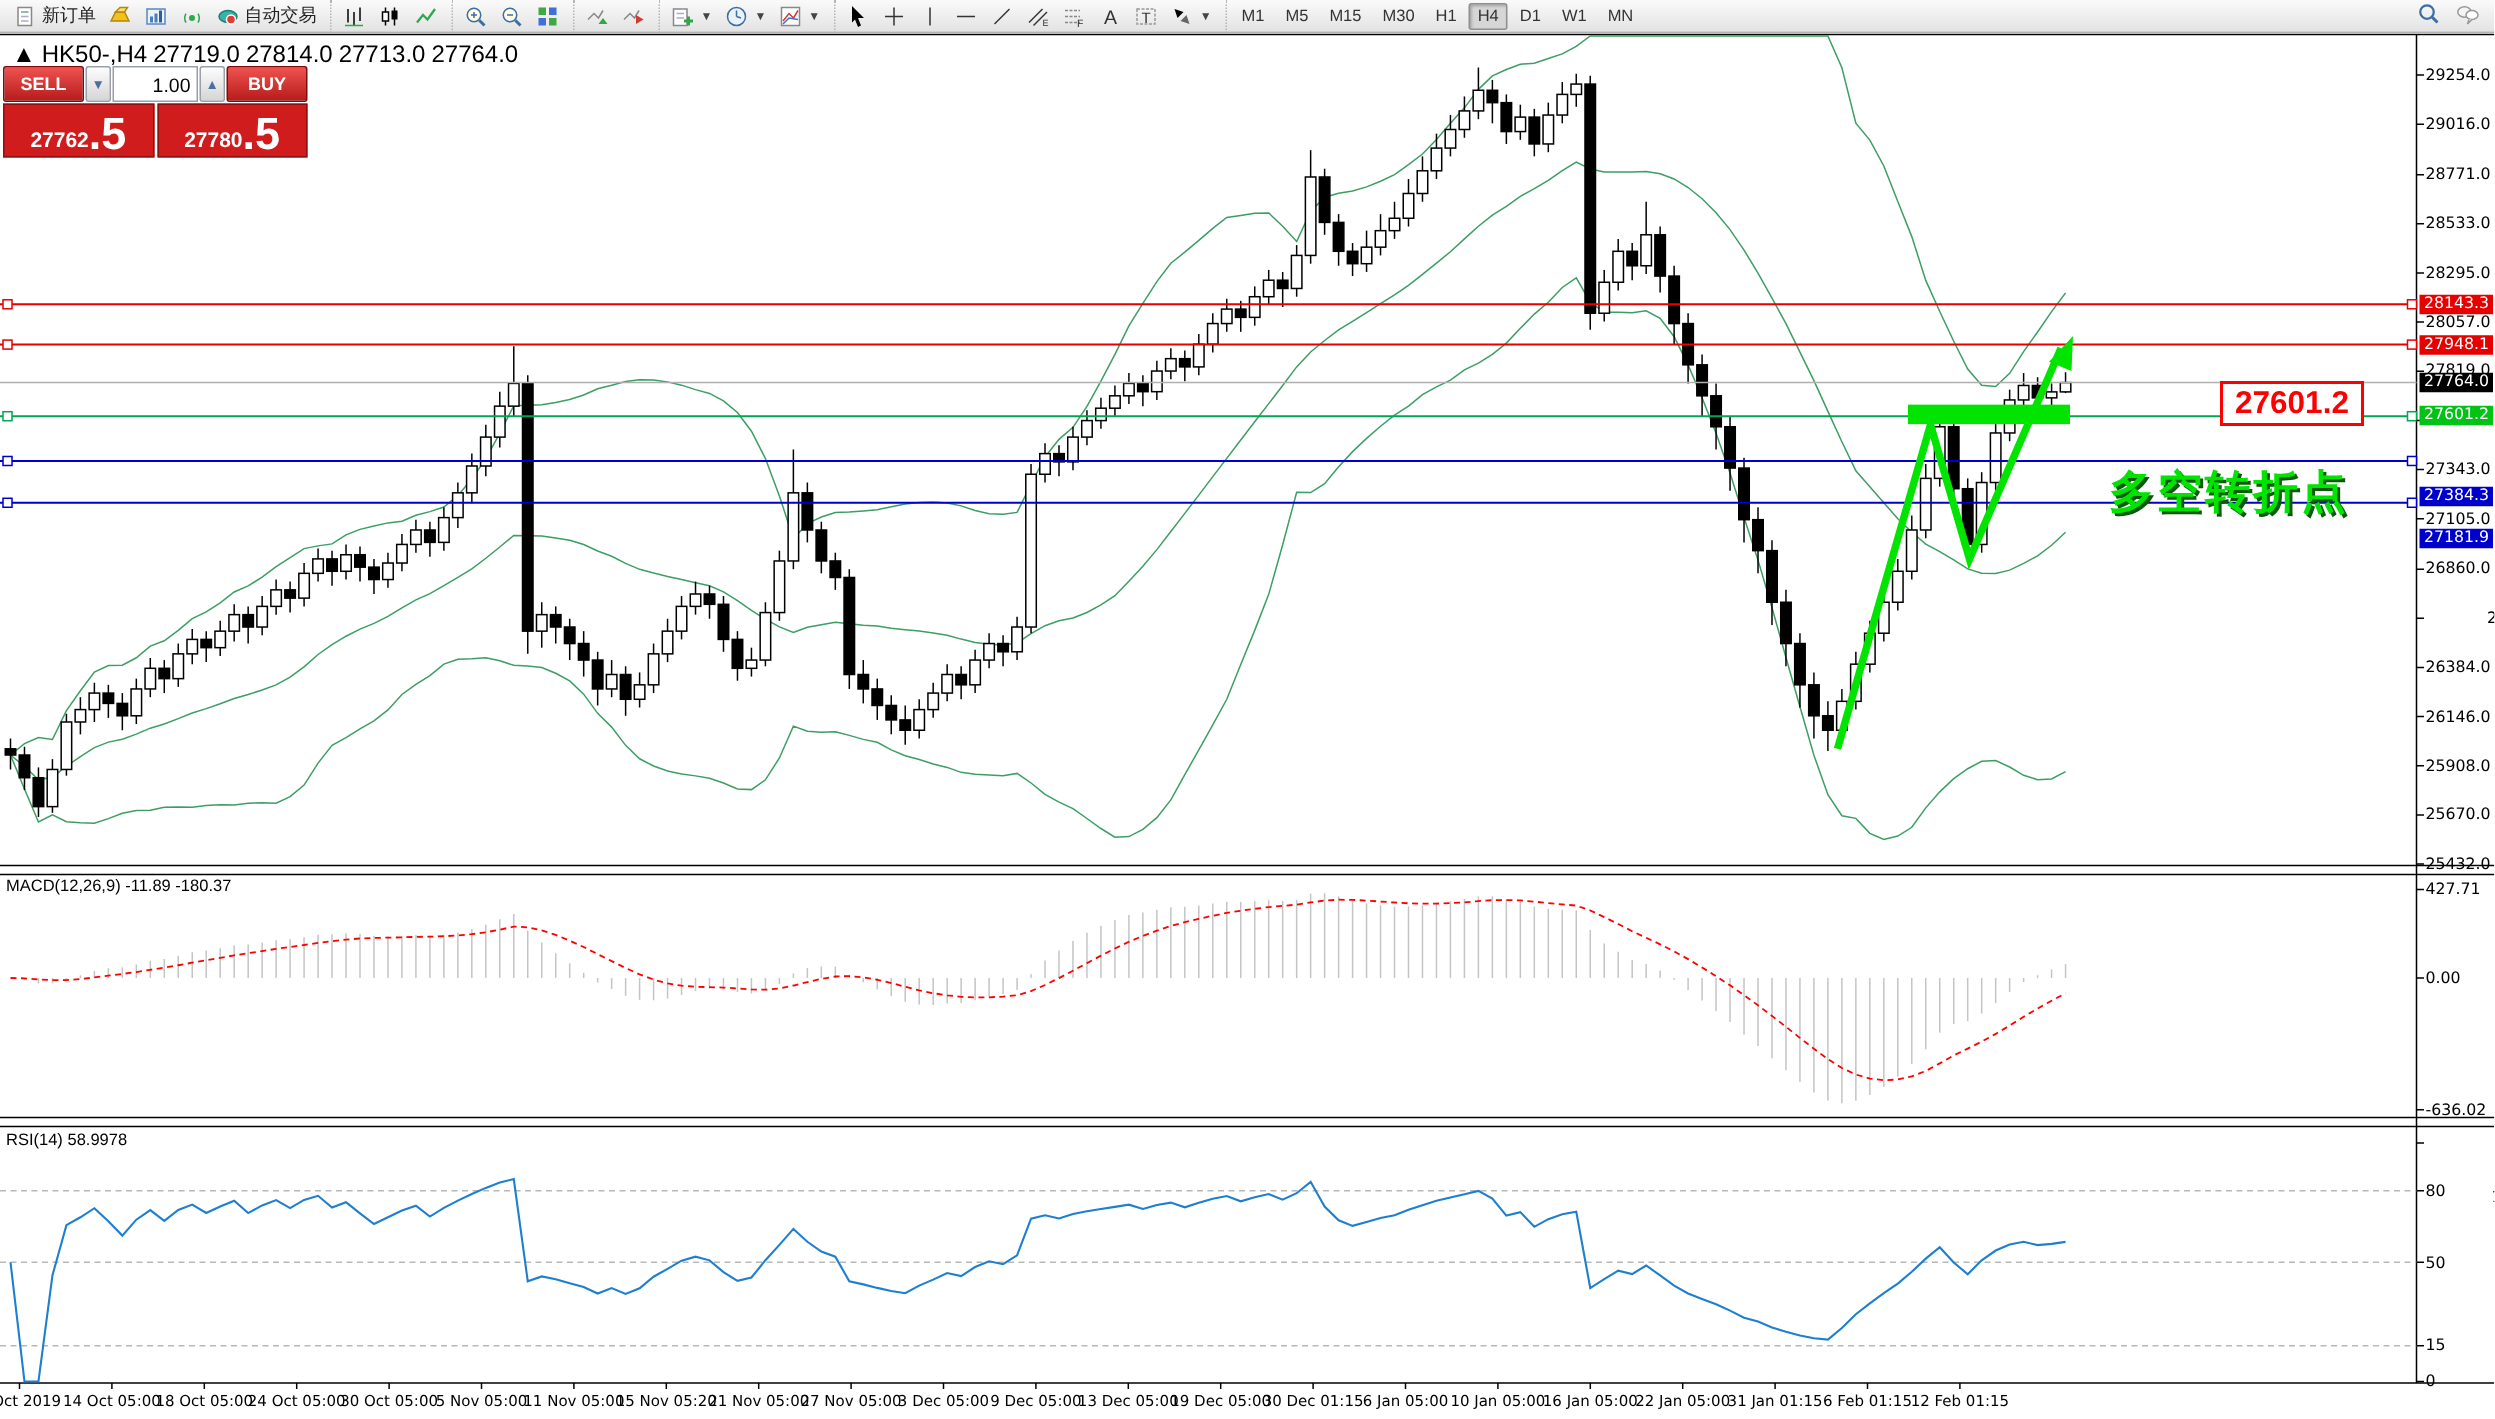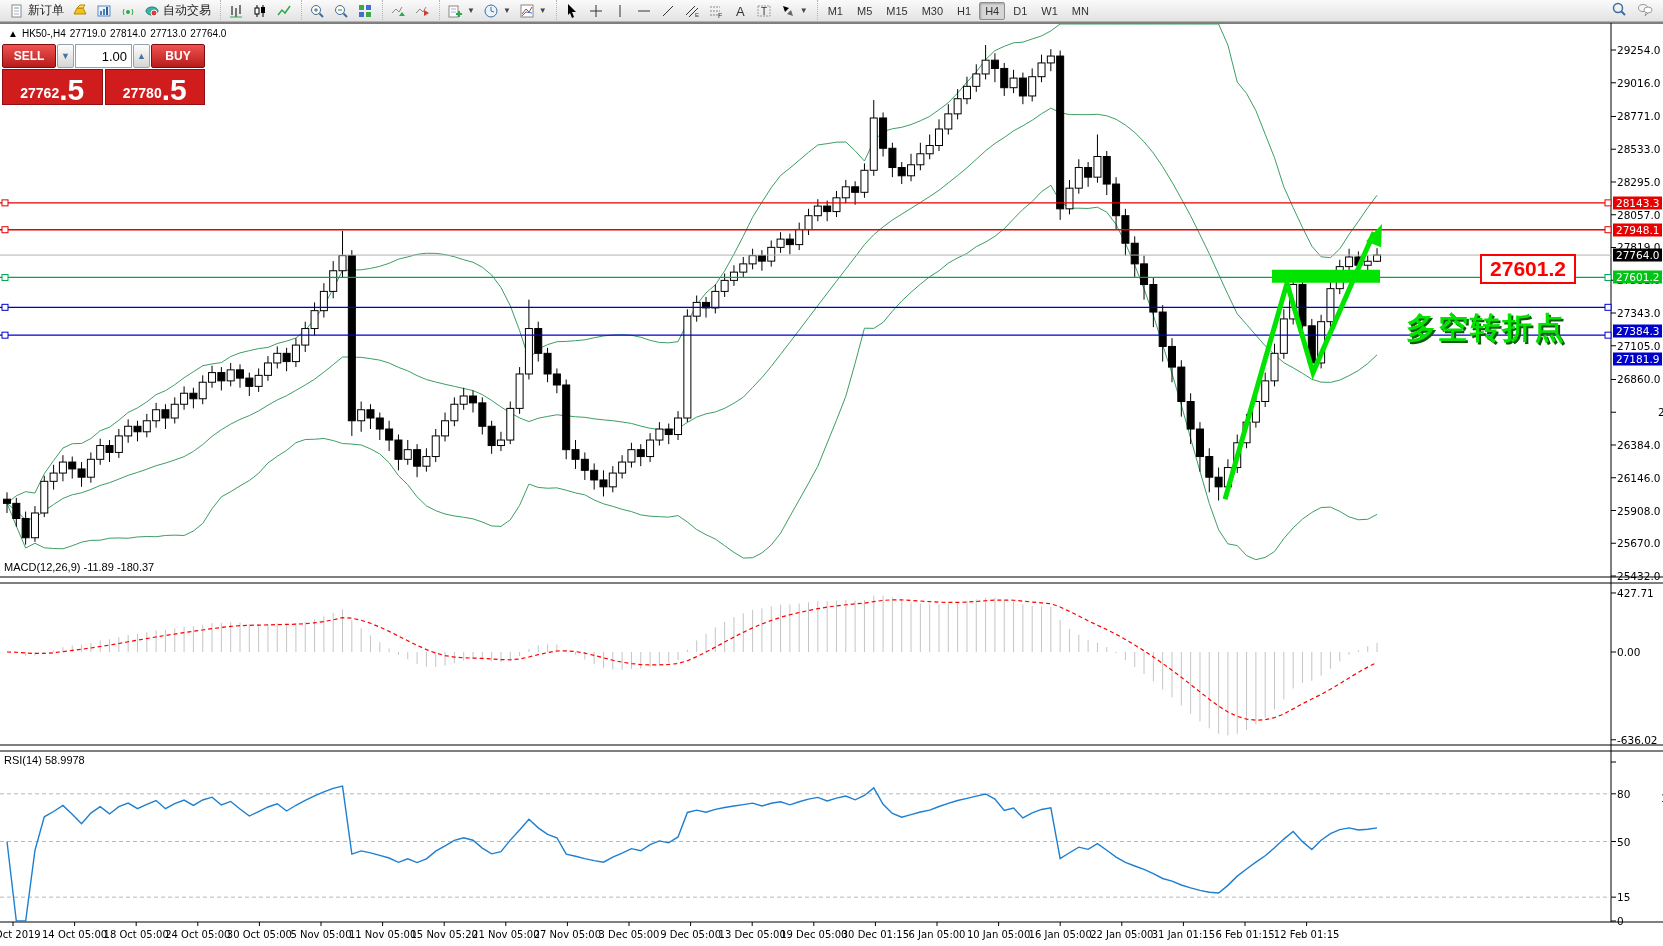--- a/index.html
+++ b/index.html
@@ -13,24 +13,24 @@
   .tb-group:first-child{border-left:none;}
   .tb-btn{display:flex;align-items:center;gap:3px;height:20px;padding:0 3px;border:1px solid transparent;border-radius:2px;cursor:default;}
   .tb-btn svg{display:block;}
   .caret{font-size:8px;color:#444;margin-left:1px;}
   .tf-btn{height:18px;padding:0 5px;margin:0 1px;font-size:11px;color:#333;border:1px solid transparent;border-radius:2px;display:flex;align-items:center;}
   .tf-btn.active{background:#d6d6d6;border:1px solid #8f8f8f;box-shadow:inset 1px 1px 2px rgba(0,0,0,.25);}
   #tb-right{margin-left:auto;display:flex;align-items:center;gap:10px;padding-right:10px;}
   
   #chart-svg{position:absolute;left:0;top:0;}
   .overlay{position:absolute;white-space:nowrap;}
-  #symbol-line{left:8px;top:28px;font-size:10px;color:#000;text-align:right;}
+  #symbol-line{left:8px;top:28px;font-size:16px;color:#000;text-align:right;}
   #symbol-line span{margin-right:4px;}
   .pane-label{font-size:11px;color:#000;}
-  #macd-label{left:4px;top:561px;}
+  #macd-label{left:4px;top:585px;}
   #rsi-label{left:4px;top:754px;}
   
   .ax-lbl{position:absolute;left:1617px;transform:translateY(-50%);font-size:10.5px;color:#000;font-family:"DejaVu Sans",sans-serif;}
   .ax-tag{position:absolute;left:1613px;transform:translateY(-50%);font-size:10.5px;color:#fff;padding:0 3px;line-height:13px;font-family:"DejaVu Sans",sans-serif;}
   .t-red{background:#e60000;} .t-blue{background:#0000cc;margin-top:24px;} .t-green{background:#00c316;} .t-black{background:#000;}
   .x-lbl{position:absolute;top:929px;transform:translateX(-50%);font-size:10px;color:#000;font-family:"DejaVu Sans",sans-serif;}
   
   #trade-panel{left:2px;top:44px;width:203px;}
   #tp-row1{display:flex;height:24px;gap:1px;}
   .tp-btn{flex:0 0 54px;background:linear-gradient(#ef5350,#b71c1c);color:#fff;font-weight:bold;font-size:12px;

